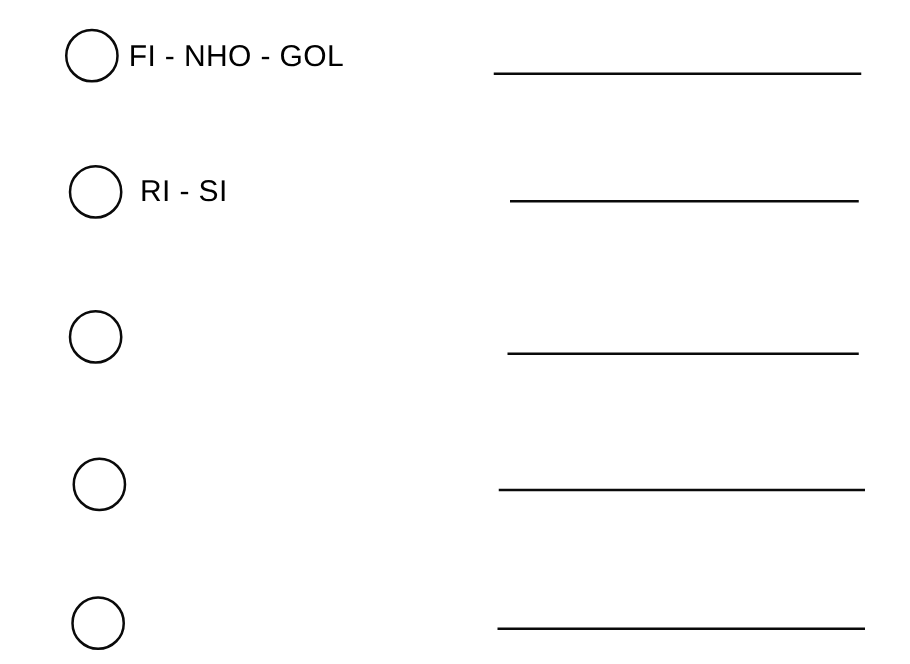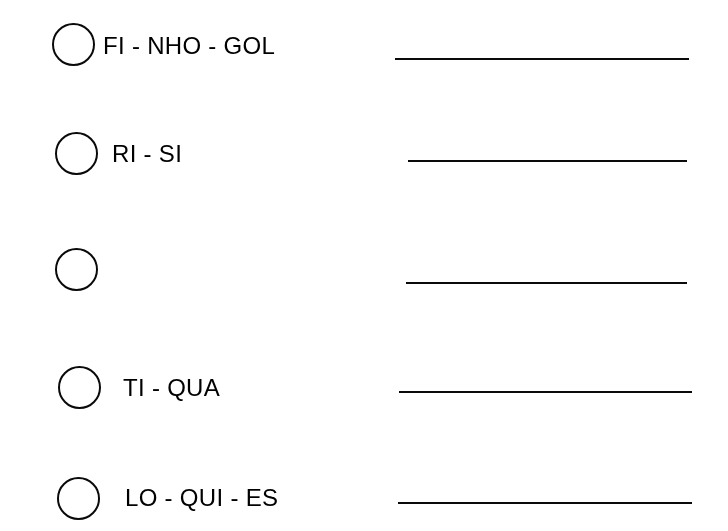--- a/index.html
+++ b/index.html
@@ -70,20 +70,18 @@
   <span class="blank l1"></span>
 
   <span class="bubble c2"></span>
   <span class="label t2">RI - SI</span>
   <span class="blank l2"></span>
 
   <span class="bubble c3"></span>
   <span class="blank l3"></span>
 
   <span class="bubble c4"></span>
-  <span class="label t4">TI - QUA</span>
   <span class="blank l4"></span>
 
   <span class="bubble c5"></span>
-  <span class="label t5">LO - QUI - ES</span>
   <span class="blank l5"></span>
 
 </div>
 
 </body></html>

